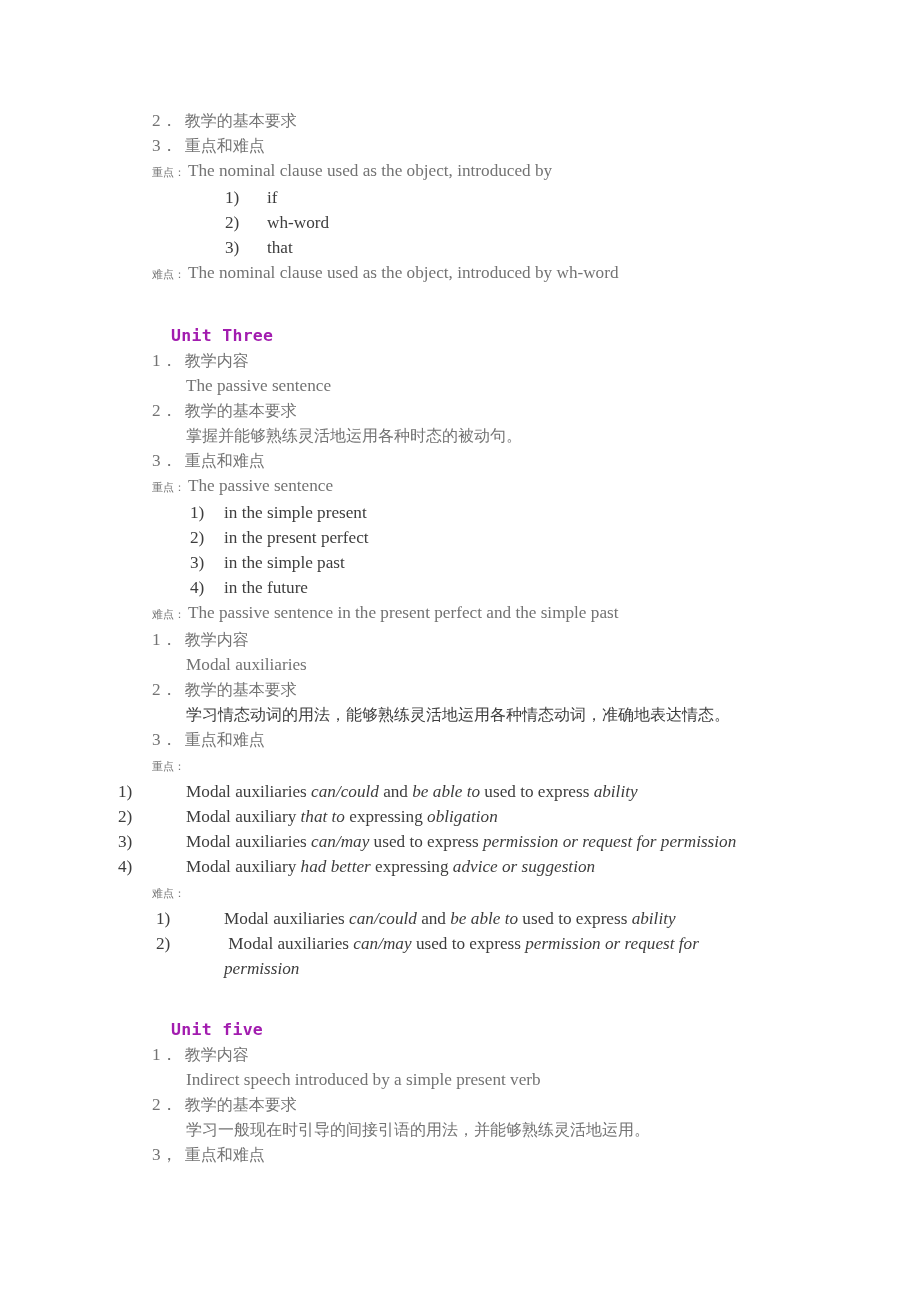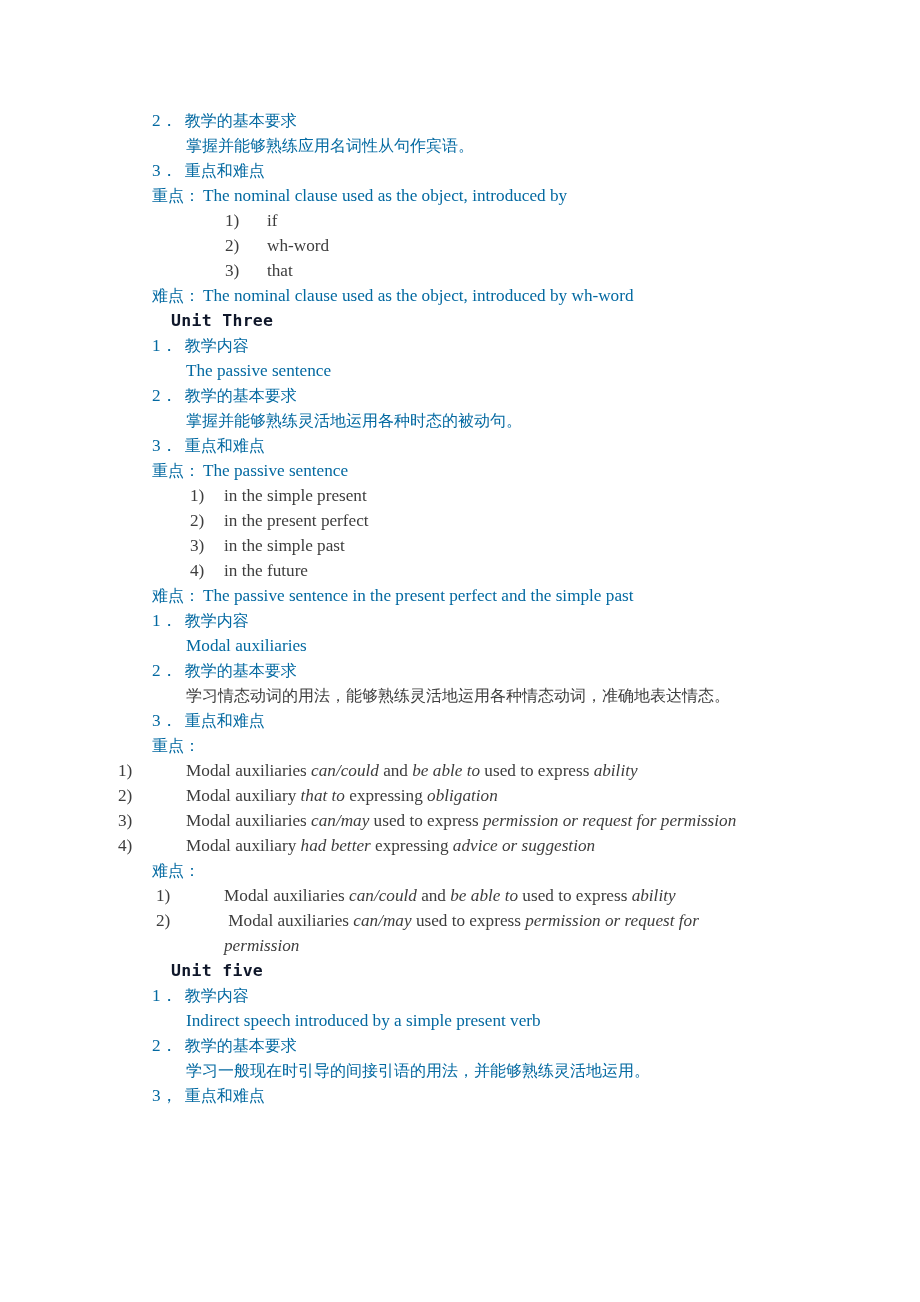--- a/index.html
+++ b/index.html
@@ -26,21 +26,21 @@
     left: 152px;
     top: 108px;
     width: 620px;
   }
 
   
   .line {
     font-size: 17.2px;
     line-height: 25px;
     white-space: normal;
-    color: #0369a1;
+    color: #737373;
   }
 
   
   .numitem {
     line-height: 25px;
   }
   .numitem .num {
     font-family: "Liberation Serif", "DejaVu Serif", serif;
     font-size: 17.2px;
   }
@@ -72,37 +72,38 @@
     text-indent: 34px;
     width: 614px;
   }
 
   
   .keyline {
     line-height: 25px;
   }
   .keyline .label {
     font-family: "DejaVu Sans", "Liberation Sans", sans-serif;
-    font-size: 16px;
+    font-size: 11px;
   }
   .keyline .body {
     font-family: "Liberation Serif", "DejaVu Serif", serif;
     font-size: 17.2px;
     margin-left: 3px;
   }
 
   
   .unit {
     font-family: "DejaVu Sans Mono", "Liberation Mono", monospace;
     font-weight: bold;
     font-size: 16.5px;
     line-height: 25px;
     padding-left: 19px;
     letter-spacing: 0.3px;
-    color: #0f172a;
+    color: #a21caf;
+    margin-top: 36px;
   }
 
   
   .lrow {
     display: flex;
     line-height: 25px;
     font-family: "Liberation Serif", "DejaVu Serif", serif;
     font-size: 17.2px;
   }
   .lrow .marker {
@@ -136,21 +137,20 @@
 </head>
 <body>
 
 <div class="page">
   <div class="content">
 
     <div>
       <div class="line numitem">
         <span class="num">2．</span><span class="txt">教学的基本要求</span>
       </div>
-      <div class="line sub cjkp">掌握并能够熟练应用名词性从句作宾语。</div>
       <div class="line numitem">
         <span class="num">3．</span><span class="txt">重点和难点</span>
       </div>
       <div class="line keyline">
         <span class="label">重点：</span><span class="body">The nominal clause used as the object, introduced by</span>
       </div>
       <div class="lrow ind-deep wide">
         <span class="marker">1)</span>
           <span class="ltext">if</span>
       </div>

